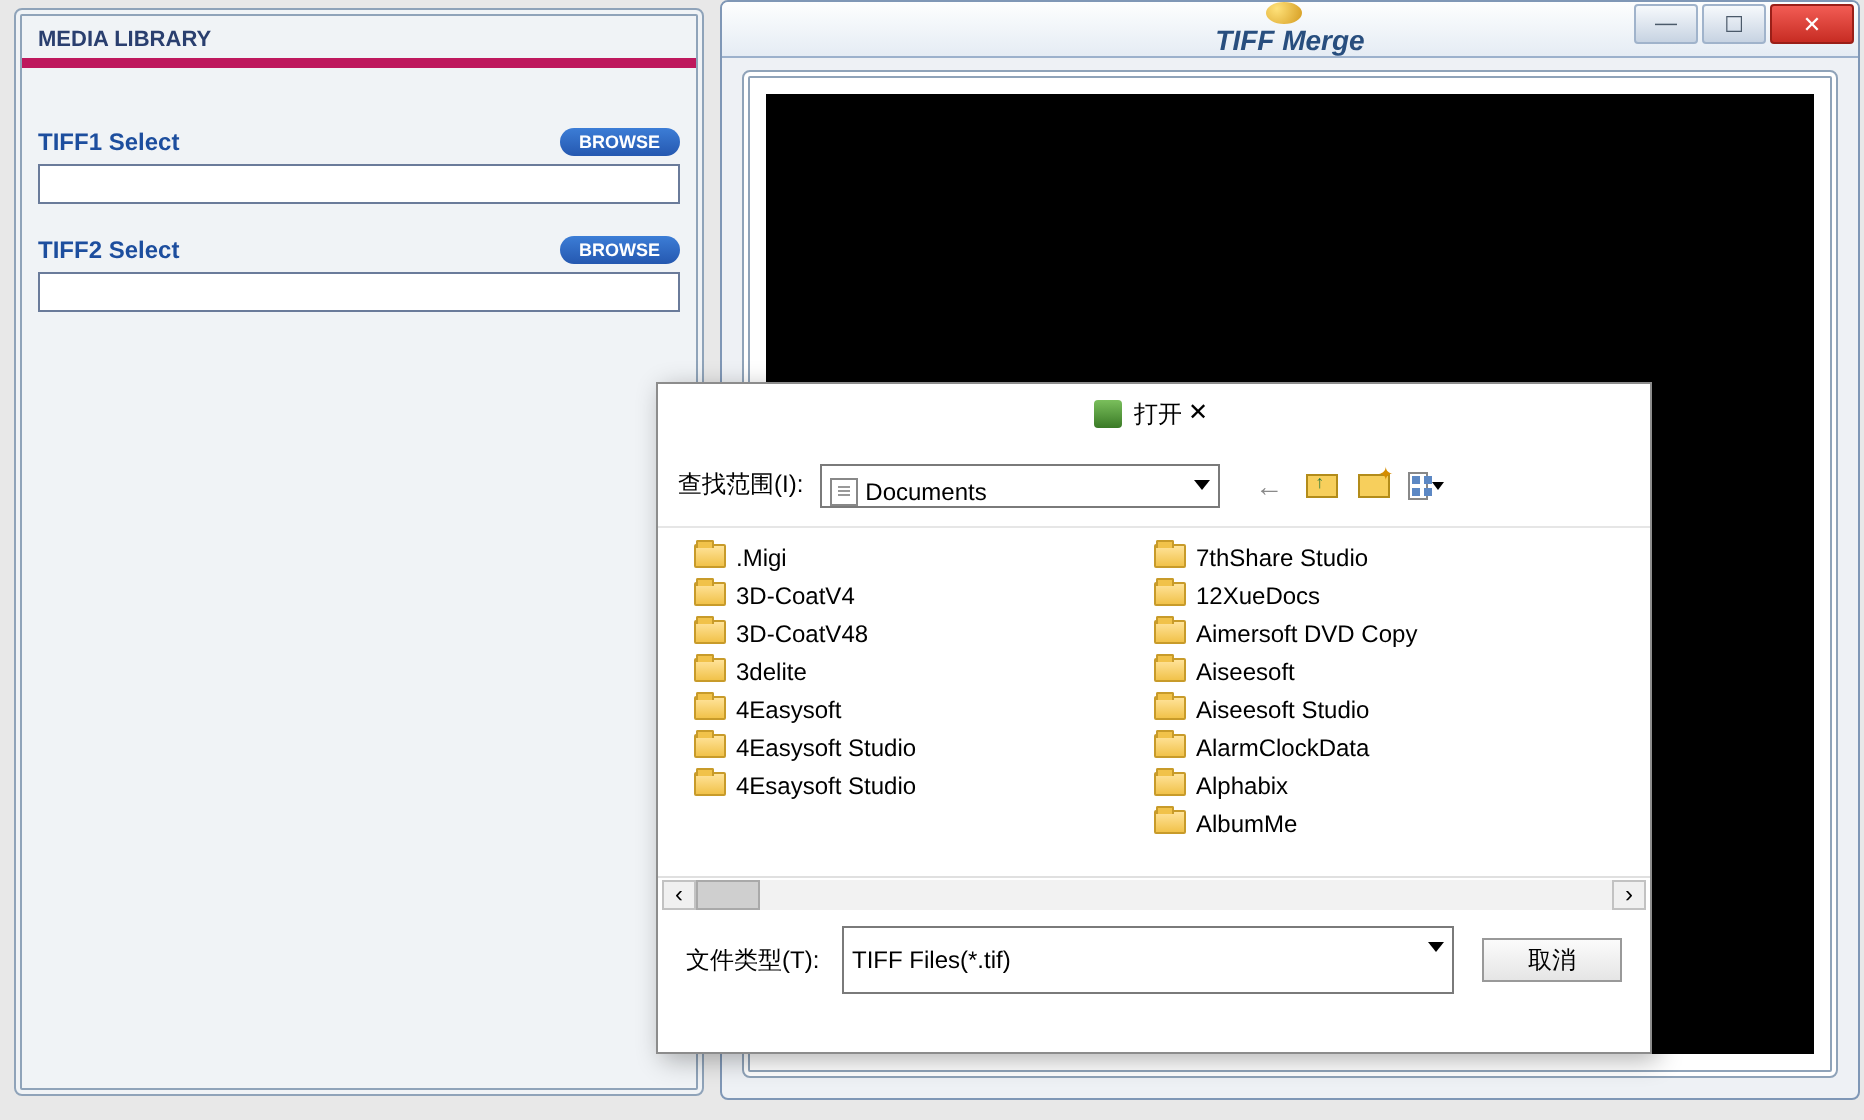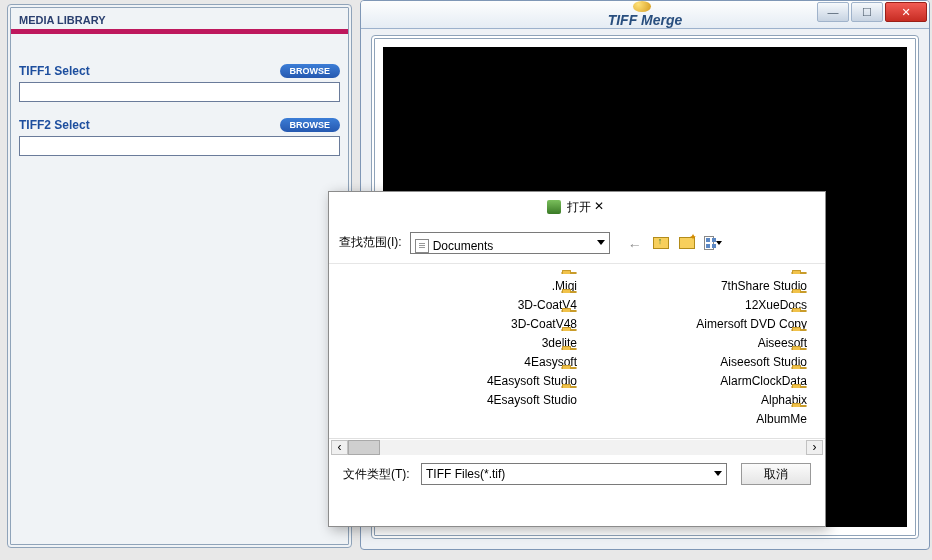--- a/index.html
+++ b/index.html
@@ -139,32 +139,32 @@
 .folder-up { width: 16px; height: 12px; background: #f7cf5c; border: 1px solid #b38c1a; position: relative; }
 .folder-up:after { content: "↑"; position: absolute; left: 4px; top: -2px; font-size: 9px; color: #2a7a3a; }
 .folder-new { width: 16px; height: 12px; background: #f7cf5c; border: 1px solid #b38c1a; position: relative; }
 .folder-new:after { content: "✦"; position: absolute; right: -3px; top: -6px; font-size: 9px; color: #d48c00; }
 .view-grid { width: 16px; height: 14px; background: #fff; border: 1px solid #888; position: relative; }
 .view-grid:before { content: ""; position: absolute; left: 1px; top: 1px; width: 4px; height: 4px; background: #5c88c4; box-shadow: 6px 0 0 #5c88c4, 0 6px 0 #5c88c4, 6px 6px 0 #5c88c4; }
 .vg-arrow { width: 0; height: 0; border-left: 3px solid transparent; border-right: 3px solid transparent; border-top: 4px solid #000; margin-left: 2px; }
 
 .fd-list { height: 174px; overflow: hidden; display: flex; padding: 8px 18px 4px; }
 .fd-col { width: 50%; }
-.fd-item { display: flex; align-items: flex-end; gap: 5px; height: 19px; cursor: default; flex-direction: column; }
+.fd-item { display: flex; align-items: flex-start; gap: 5px; height: 19px; cursor: default; }
 .folder-mini { width: 16px; height: 12px; background: linear-gradient(to bottom,#ffe39a,#f1c24a); border: 1px solid #c89b2a; border-radius: 1px; position: relative; }
 .folder-mini:before { content: ""; position: absolute; left: 0; top: -3px; width: 7px; height: 3px; background: #f1c24a; border: 1px solid #c89b2a; border-bottom: none; border-radius: 1px 1px 0 0; }
 .fd-scroll { height: 17px; border-top: 1px solid #e0e0e0; display: flex; align-items: center; padding: 0 2px; }
 .sc-arrow { width: 17px; height: 15px; background: #f0f0f0; border: 1px solid #c2c2c2; display: flex; align-items: center; justify-content: center; cursor: pointer; }
 .sc-track { flex: 1; height: 15px; background: #f2f2f2; position: relative; }
 .sc-thumb { position: absolute; left: 0; top: 0; width: 32px; height: 100%; background: #cfcfcf; border: 1px solid #a9a9a9; }
 
 .fd-bottom { padding: 8px 14px; }
 .fd-row { display: flex; align-items: center; margin-bottom: 10px; }
 .fd-row .lbl { width: 78px; }
-.fd-row .inp { flex: 1; height: 22px; border: 1px solid #7a7a7a; background: #fff; display: flex; align-items: center; padding: 4px 4px; position: relative; }
+.fd-row .inp { flex: 1; height: 22px; border: 1px solid #7a7a7a; background: #fff; display: flex; align-items: center; padding: 16px 4px; position: relative; }
 .fd-btn { width: 70px; height: 22px; margin-left: 14px; border: 1px solid #999; background: linear-gradient(to bottom,#fbfbfb,#e5e5e5); cursor: pointer; font-size: 12px; }
 </style>
 </head>
 <body>
 
 <div class="panel-left">
   <div class="panel-left-header">MEDIA LIBRARY</div>
 
   <div class="field-row">
     <span class="field-label">TIFF1 Select</span>

